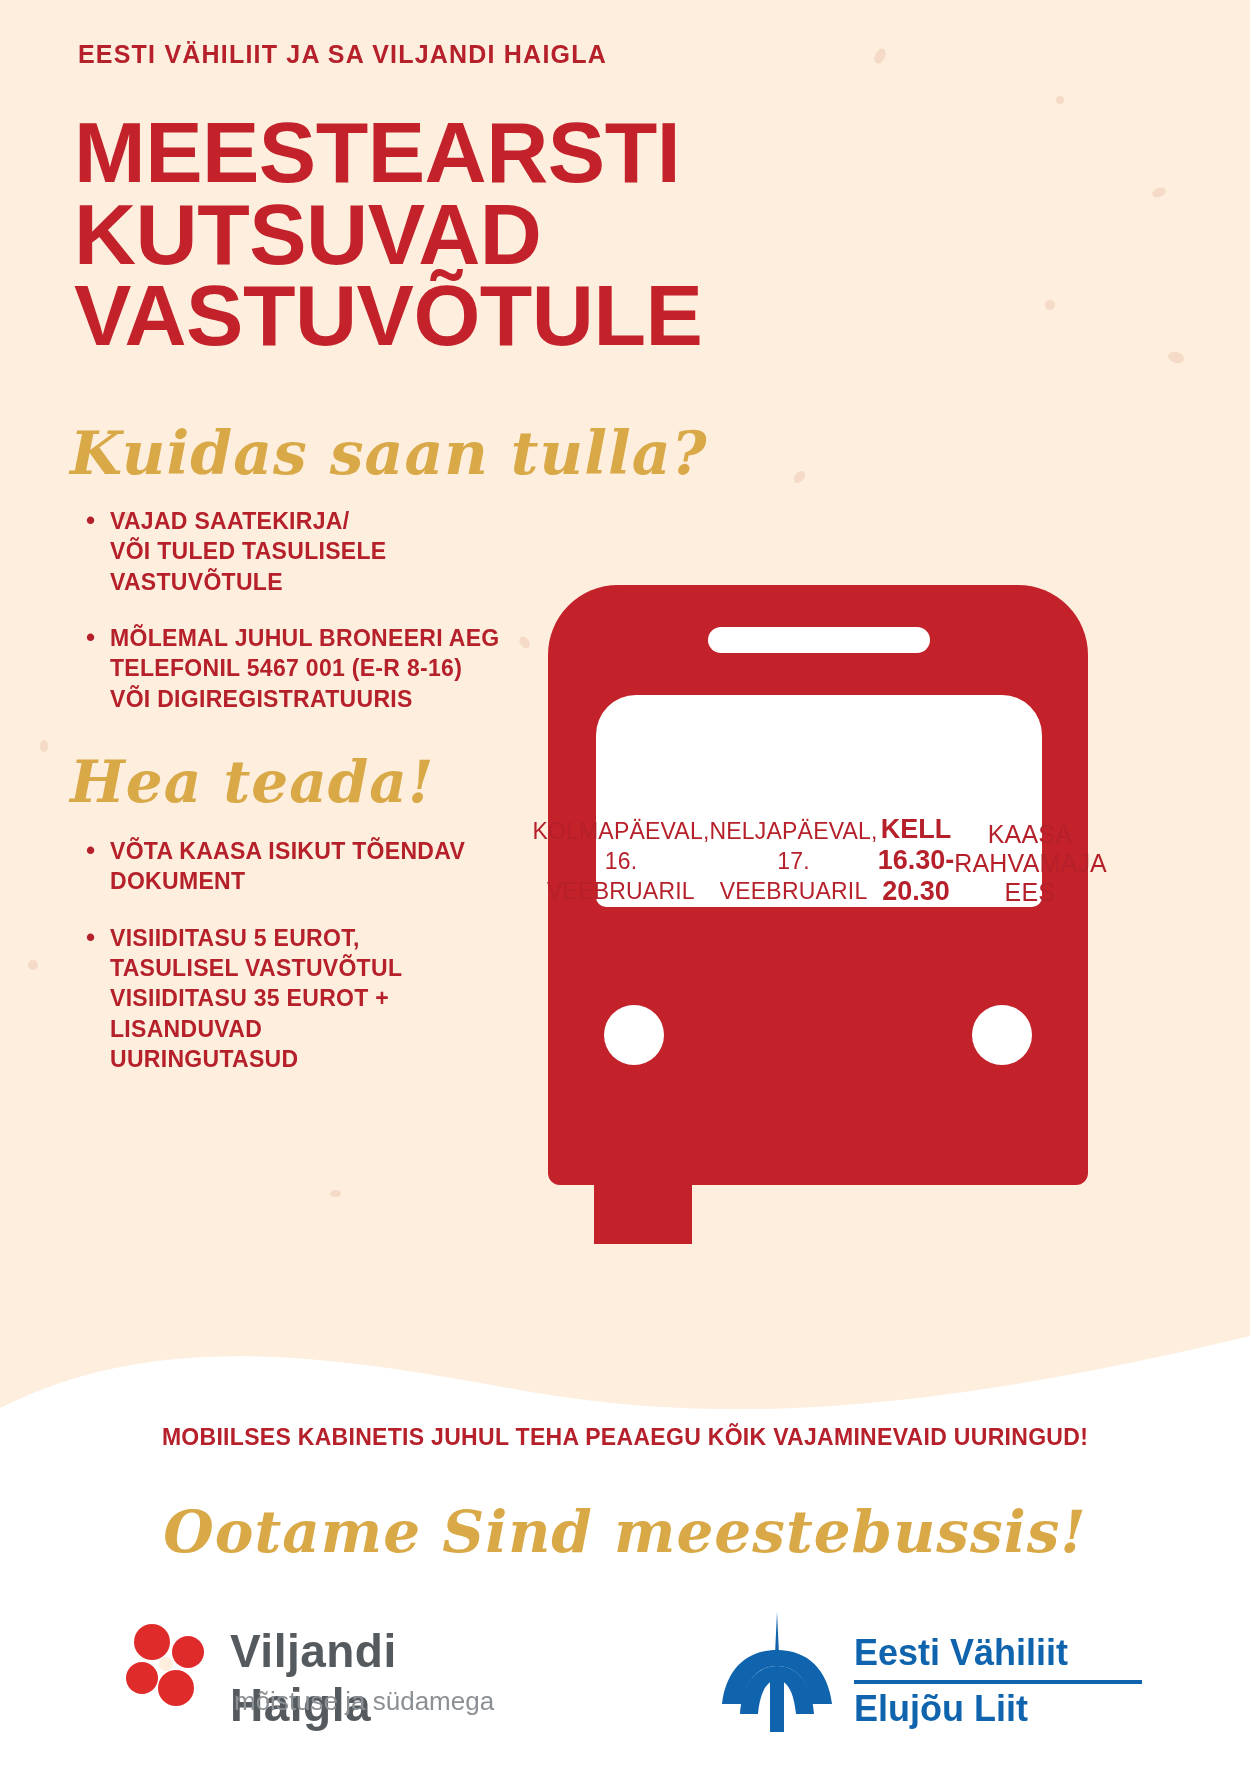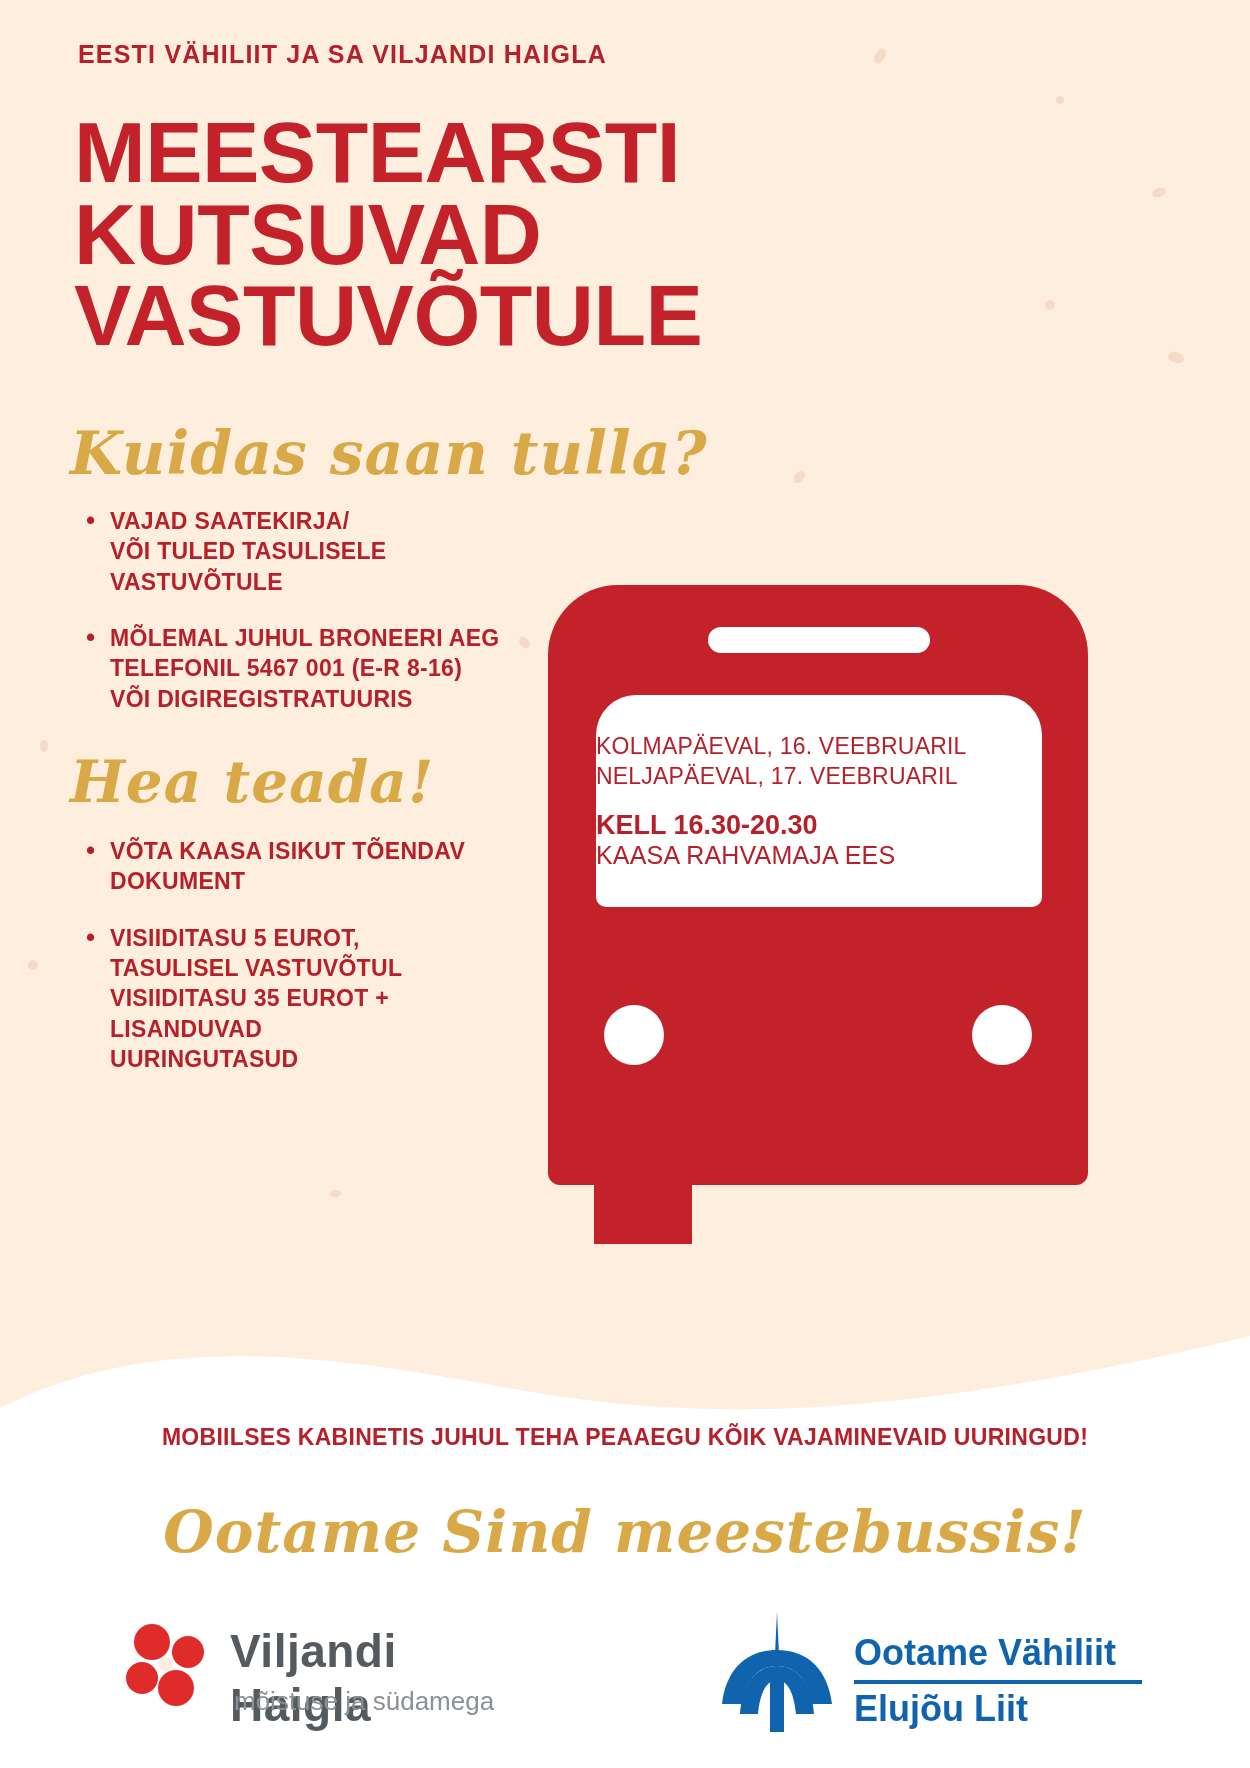--- a/index.html
+++ b/index.html
@@ -157,23 +157,23 @@
   }
   .windshield {
     position: absolute;
     top: 110px;
     left: 48px;
     width: 446px;
     height: 212px;
     background: #ffffff;
     border-radius: 40px 40px 10px 10px;
     display: flex;
-    flex-direction: column;
+    flex-direction: row;
     justify-content: center;
-    align-items: flex-start;
+    align-items: flex-end;
     text-align: center;
     color: #b5202a;
   }
   .ws-line {
     font-size: 23px;
     letter-spacing: .2px;
     line-height: 1.3;
   }
   .ws-strong {
     font-size: 27px;
@@ -368,18 +368,18 @@
   </div>
 
   <div class="logo-cancer">
     <svg class="lc-mark" viewBox="0 0 130 130">
       <path d="M65 4 L67 46 L63 46 Z" fill="#1064ad"></path>
       <path d="M65 42 C34 42 14 62 10 96 L30 96 C34 72 46 58 65 58 C84 58 96 72 100 96 L120 96 C116 62 96 42 65 42 Z" fill="#1064ad"></path>
       <path d="M65 58 C44 58 30 76 28 106 L46 106 C48 84 55 72 65 72 C75 72 82 84 84 106 L102 106 C100 76 86 58 65 58 Z" fill="#1064ad"></path>
       <rect x="58" y="70" width="14" height="54" fill="#1064ad"></rect>
       <path d="M8 100 L122 100 L122 112 L8 112 Z" fill="#1064ad" opacity="0"></path>
     </svg>
-    <div class="lc-line1">Ootame Vähiliit</div>
+    <div class="lc-line1">Eesti Vähiliit</div>
     <div class="lc-rule"></div>
     <div class="lc-line2">Elujõu Liit</div>
   </div>
 
 </div>
 
 </body></html>

